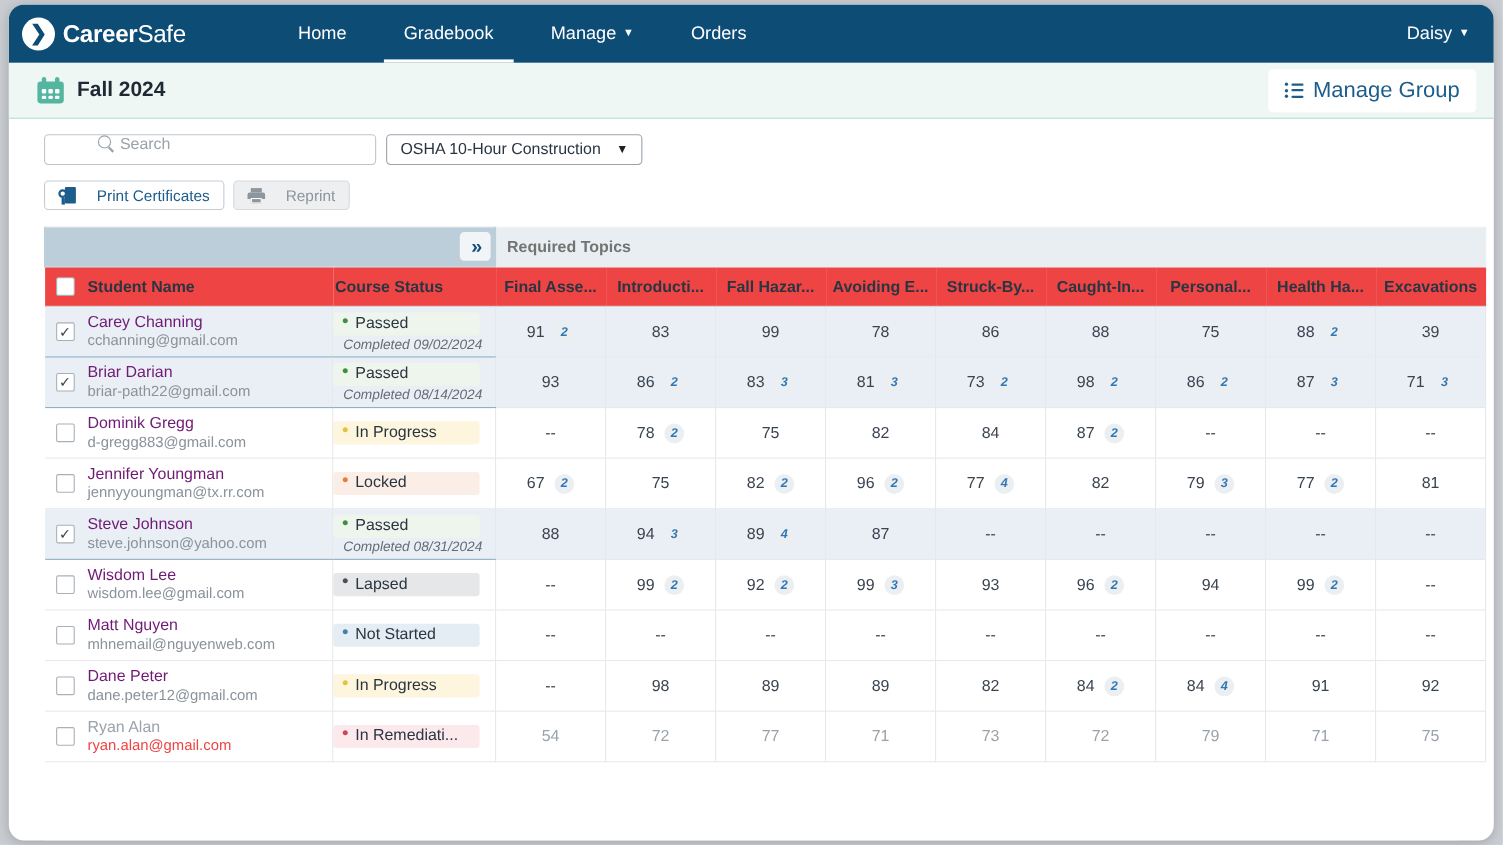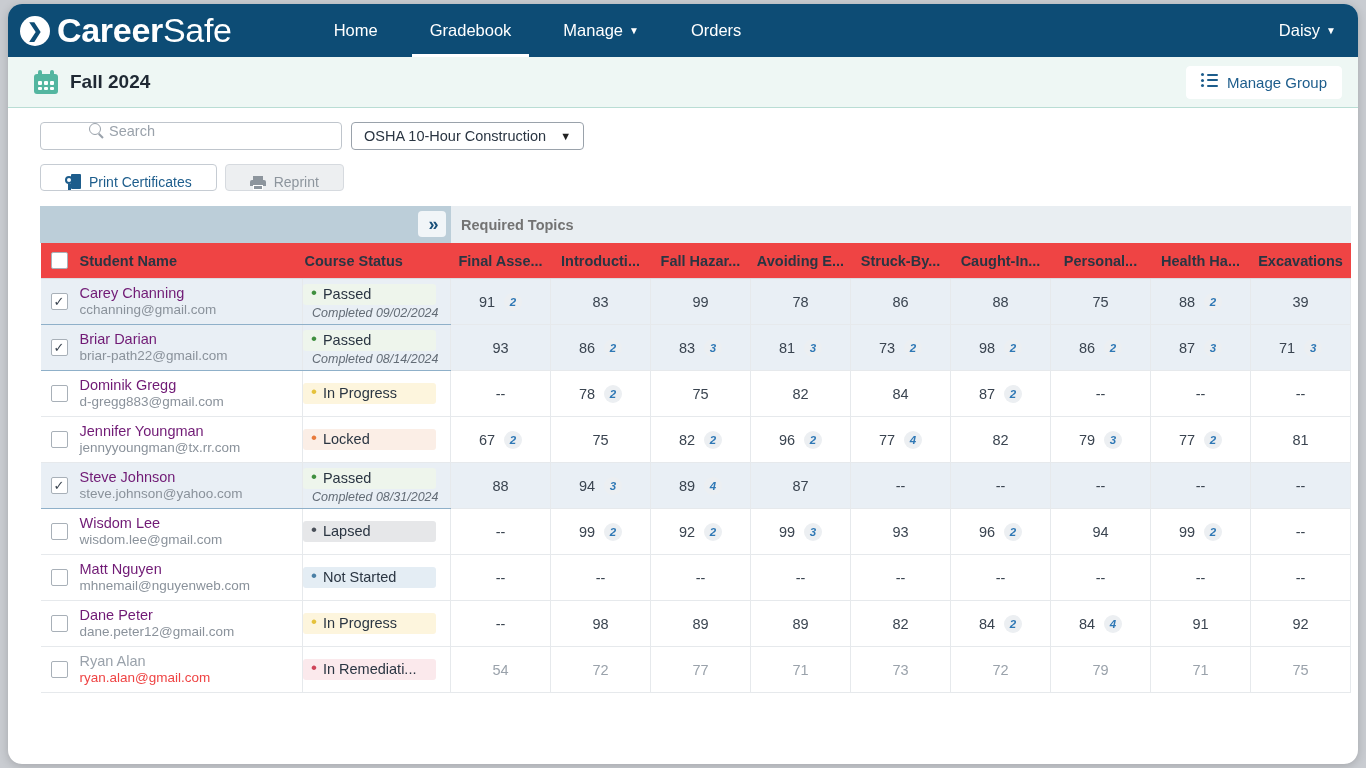--- a/index.html
+++ b/index.html
@@ -28,21 +28,21 @@
     padding: 0 22px 0 12px;
     position: relative;
   }
   .brand { display: flex; align-items: center; gap: 7px; }
   .brand-mark {
     width: 30px; height: 30px; border-radius: 50%;
     background: #ffffff; color: #0d4c75;
     display: flex; align-items: center; justify-content: center;
     font-size: 19px; font-weight: bold; line-height: 1;
   }
-  .brand-text { font-size: 34px; color: #ffffff; letter-spacing: -.3px; }
+  .brand-text { font-size: 22px; color: #ffffff; letter-spacing: -.3px; }
   .brand-text b { font-weight: bold; }
   .brand-text span { font-weight: normal; }
 
   .nav-links { display: flex; align-items: stretch; height: 53px; margin-left: 76px; }
   .nav-link {
     display: flex; align-items: center; padding: 0 26px;
     color: #ffffff; font-size: 16.5px; position: relative;
     white-space: nowrap;
   }
   .nav-link.active::after {
@@ -71,23 +71,23 @@
   }
   .cal-icon .peg.l { left: 4px; }
   .cal-icon .peg.r { right: 4px; }
   .cal-icon .grid {
     position: absolute; left: 4px; top: 11px; width: 16px; height: 9px;
     display: grid; grid-template-columns: repeat(3, 1fr); grid-template-rows: repeat(2, 1fr); gap: 2px;
   }
   .cal-icon .grid i { background: #ffffff; border-radius: 1px; }
   .group-title { font-size: 19px; font-weight: bold; color: #1f2933; margin-left: 12px; }
   .manage-group-btn {
-    margin-left: auto; display: flex; align-items: flex-start; gap: 9px;
+    margin-left: auto; display: flex; align-items: center; gap: 9px;
     background: #ffffff; border: 1px solid #ffffff; border-radius: 4px;
-    padding: 7px 14px; color: #1d5d8c; font-size: 15px; cursor: pointer;
+    padding: 7px 14px; color: #1d5d8c; font-size: 20px; cursor: pointer;
   }
   .list-icon { width: 17px; height: 13px; position: relative; display: inline-block; }
   .list-icon i {
     position: absolute; right: 0; height: 2px; width: 11px; background: #1d5d8c; border-radius: 1px;
   }
   .list-icon i:nth-child(1) { top: 0; }
   .list-icon i:nth-child(2) { top: 5.5px; }
   .list-icon i:nth-child(3) { top: 11px; }
   .list-icon u {
     position: absolute; left: 0; width: 3px; height: 3px; background: #1d5d8c; border-radius: 50%;
@@ -119,21 +119,21 @@
   .course-select {
     height: 28px; border: 1px solid #9aa2ab; border-radius: 4px; background: #fff;
     display: flex; align-items: center; padding: 0 12px; gap: 14px;
     font-size: 14.5px; color: #2a3542; cursor: pointer;
   }
   .course-select .dn { font-size: 11px; color: #222; }
 
   .action-bar { display: flex; align-items: center; padding: 14px 26px 15px 32px; gap: 8px; }
   .btn {
     height: 27px; border: 1px solid #c6ccd3; border-radius: 4px; background: #fff;
-    display: flex; align-items: flex-end; gap: 8px; padding: 0 24px;
+    display: flex; align-items: center; gap: 19px; padding: 0 12px;
     font-size: 14px; color: #1d5d8c; cursor: pointer;
   }
   .btn.disabled { background: #edeff1; color: #8d959d; border-color: #d6dadf; }
   .cert-icon { position: relative; width: 16px; height: 16px; flex: 0 0 auto; }
   .cert-icon .pg {
     position: absolute; right: 0; top: 0; width: 10px; height: 15px;
     background: #1d5d8c; border-radius: 1px;
   }
   .cert-icon .seal {
     position: absolute; left: 0; top: 2px; width: 8px; height: 8px;

